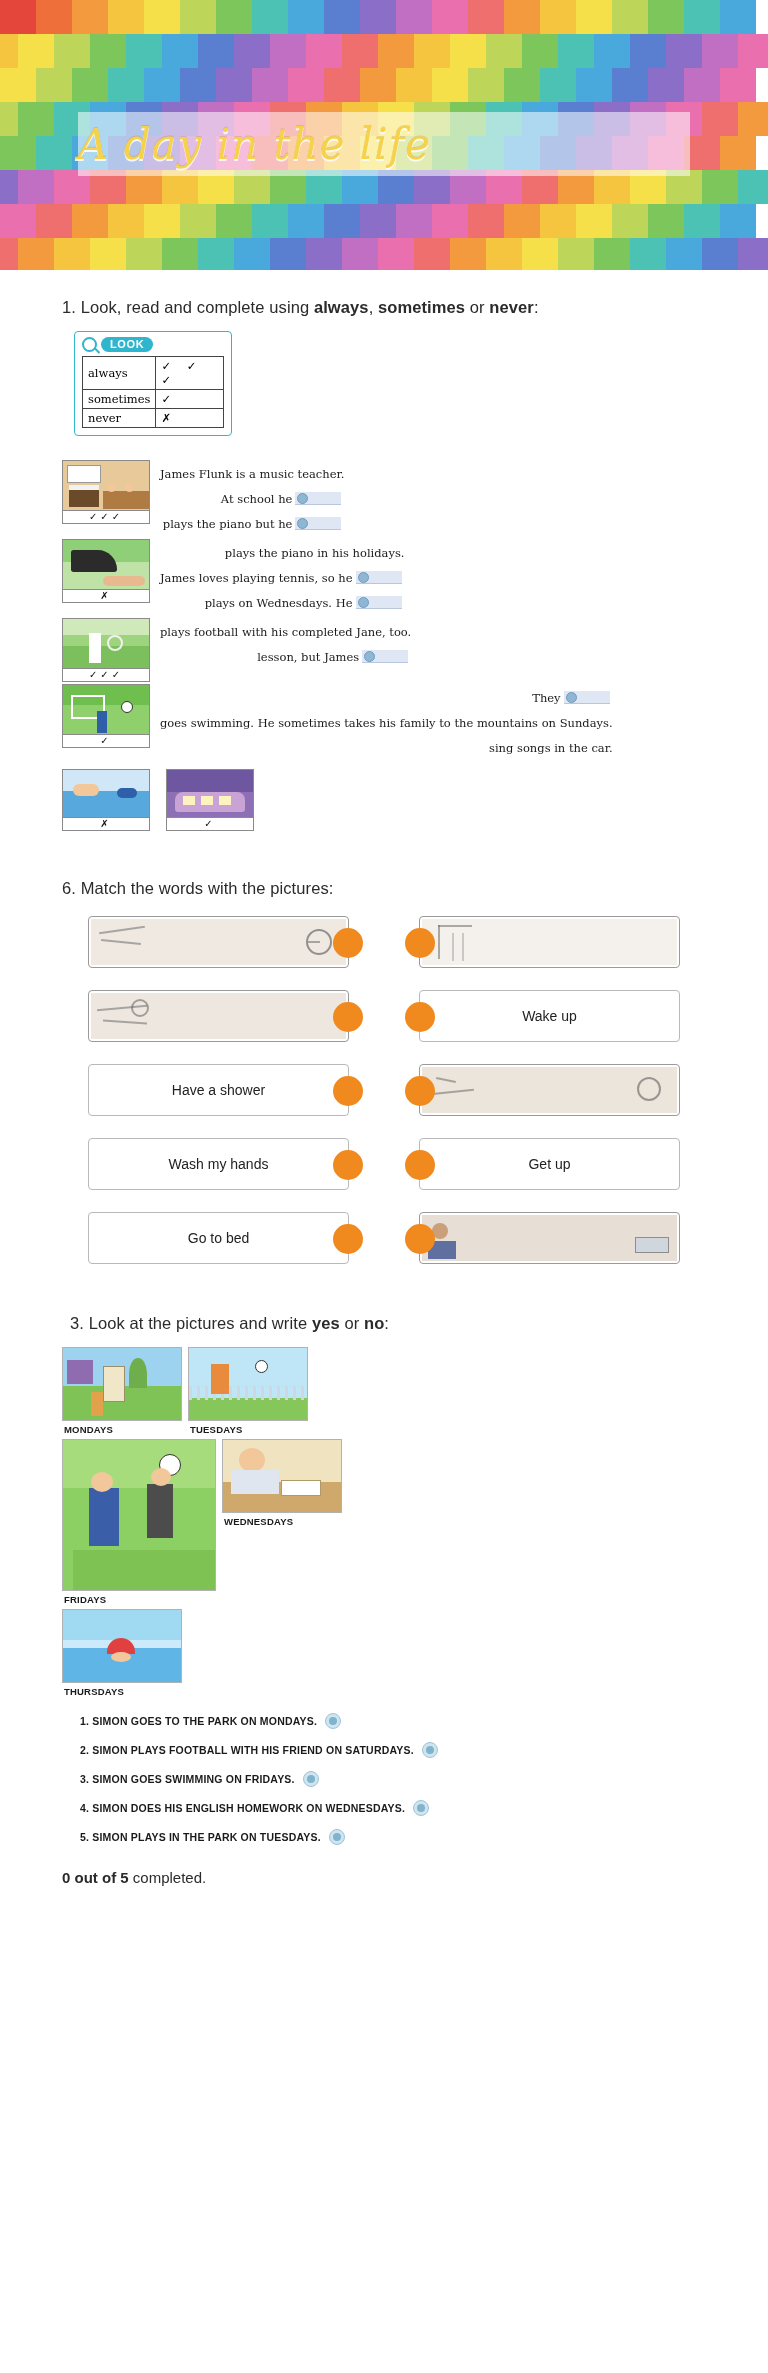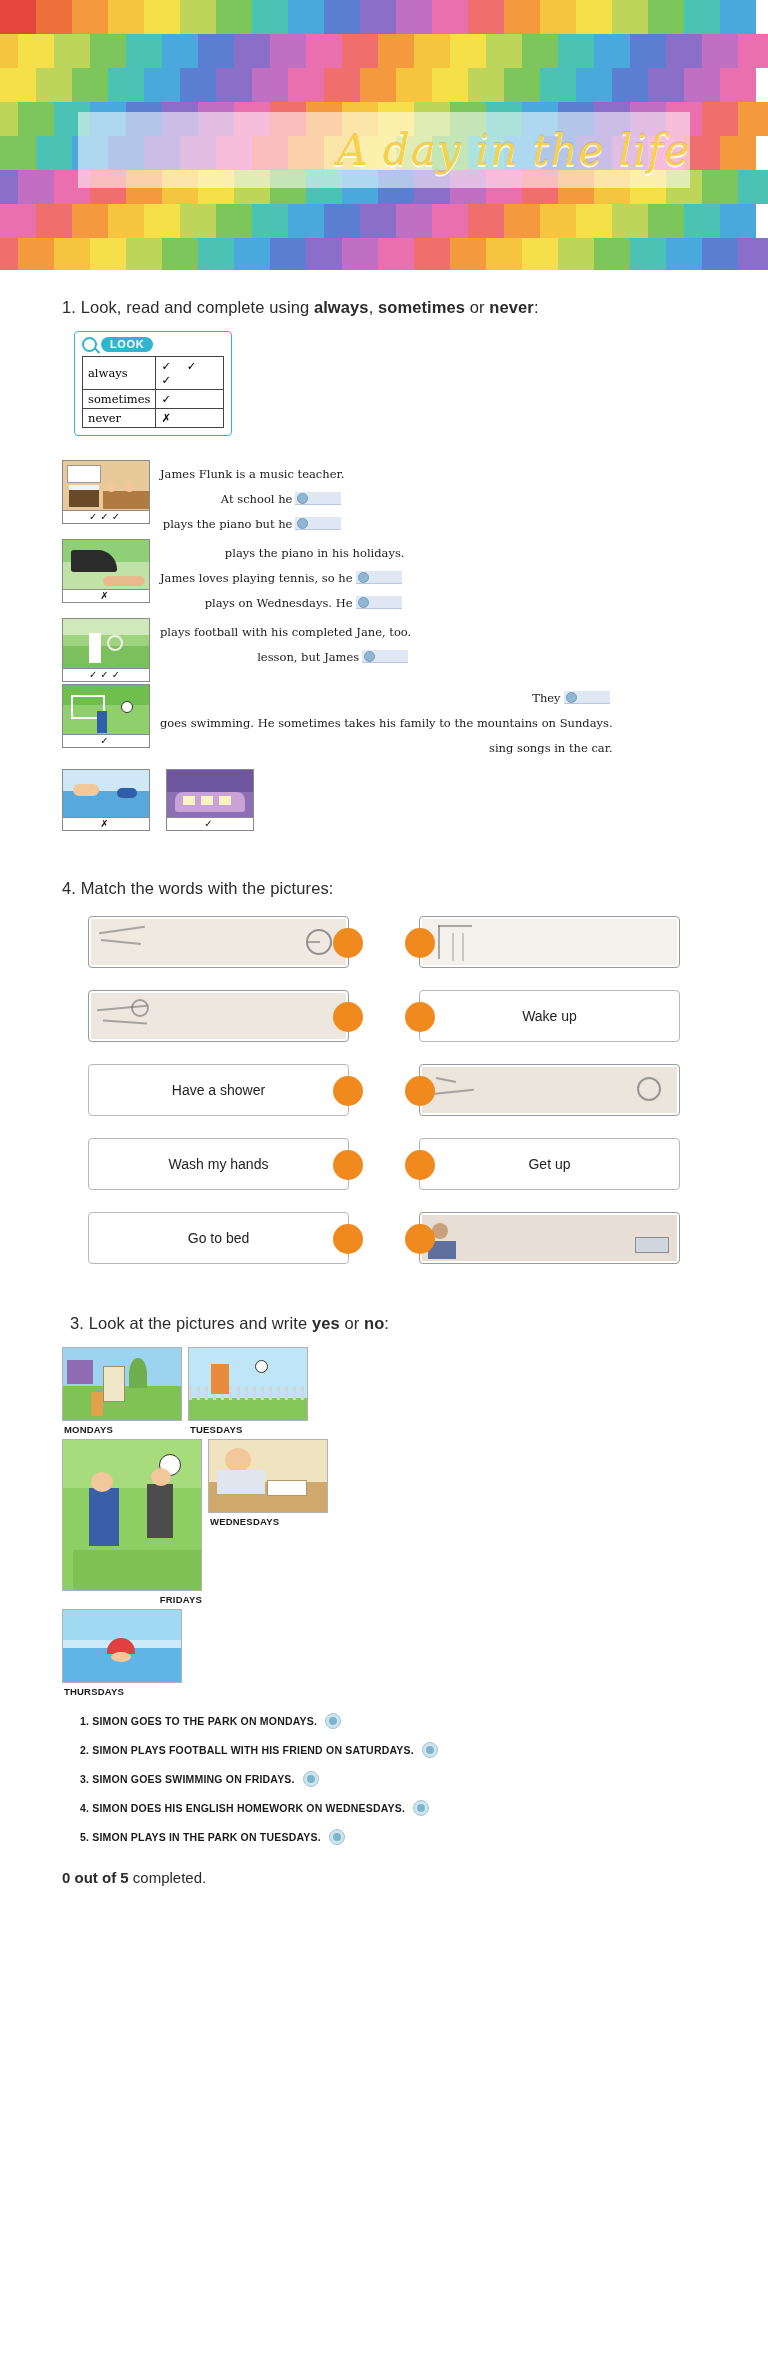--- a/index.html
+++ b/index.html
@@ -30,23 +30,23 @@
   .zig {
     position:absolute; left:0; right:0; height:34px;
   }
   .zig i {
     position:absolute; top:0; bottom:0; width:36px;
   }
   .header-title-band {
     position:absolute;
     left:78px; right:78px;
     top:112px;
-    height:76px;
+    height:64px;
     background:rgba(255,255,255,.55);
-    display:flex; align-items:center; justify-content:flex-end;
+    display:flex; align-items:center; justify-content:flex-start;
   }
   .header-title {
     font-family:"DejaVu Serif", serif;
     font-style:italic;
     font-size:42px;
     color:#f6d24a;
     text-shadow:0 2px 0 rgba(255,255,255,.85), 0 -1px 0 rgba(180,120,0,.25);
     letter-spacing:1px;
   }
 
@@ -199,21 +199,21 @@
   
   .q3-wrap { margin-top:50px; }
   .pic-grid {
     display:flex;
     flex-wrap:wrap;
     gap:4px 6px;
     margin:12px 0 0 0;
     width:380px;
   }
   .pic-cell { width:120px; }
-  .pic-cell.big { width:140px;text-align:right; }
+  .pic-cell.big { width:154px; }
   .pic-img {
     width:100%; height:74px;
     border:1px solid #b2b2b2;
     overflow:hidden;
     position:relative;
   }
   .pic-cell.big .pic-img { height:152px; }
   .pic-label {
     font-size:9.5px;
     font-weight:bold;
@@ -583,21 +583,21 @@
           <div style="position:absolute;left:8px;top:22px;width:70px;height:20px;background:#c9a2d6;border-radius:8px 8px 3px 3px;"></div>
           <div style="position:absolute;left:16px;top:26px;width:12px;height:9px;background:#fdf3c0;"></div>
           <div style="position:absolute;left:34px;top:26px;width:12px;height:9px;background:#fdf3c0;"></div>
           <div style="position:absolute;left:52px;top:26px;width:12px;height:9px;background:#fdf3c0;"></div>
           <div class="mark">✓</div>
         </div>
       </div>
 
     </div>
 
-    <div class="q-title" style="margin-top:48px;">4. Match the words with the pictures:</div>
+    <div class="q-title" style="margin-top:48px;">6. Match the words with the pictures:</div>
 
     <div class="match">
 
       <div class="match-col col-left">
 
         <div class="match-item pic">
           <div class="sketch" style="background:#efe9e2;">
             <div class="sketchline" style="left:8px;top:10px;width:46px;height:2px;transform:rotate(-8deg);"></div>
             <div class="sketchline" style="left:10px;top:22px;width:40px;height:2px;transform:rotate(6deg);"></div>
             <div style="position:absolute;right:14px;top:10px;width:26px;height:26px;border:2px solid #6b6b6b;border-radius:50%;opacity:.7;"></div>

